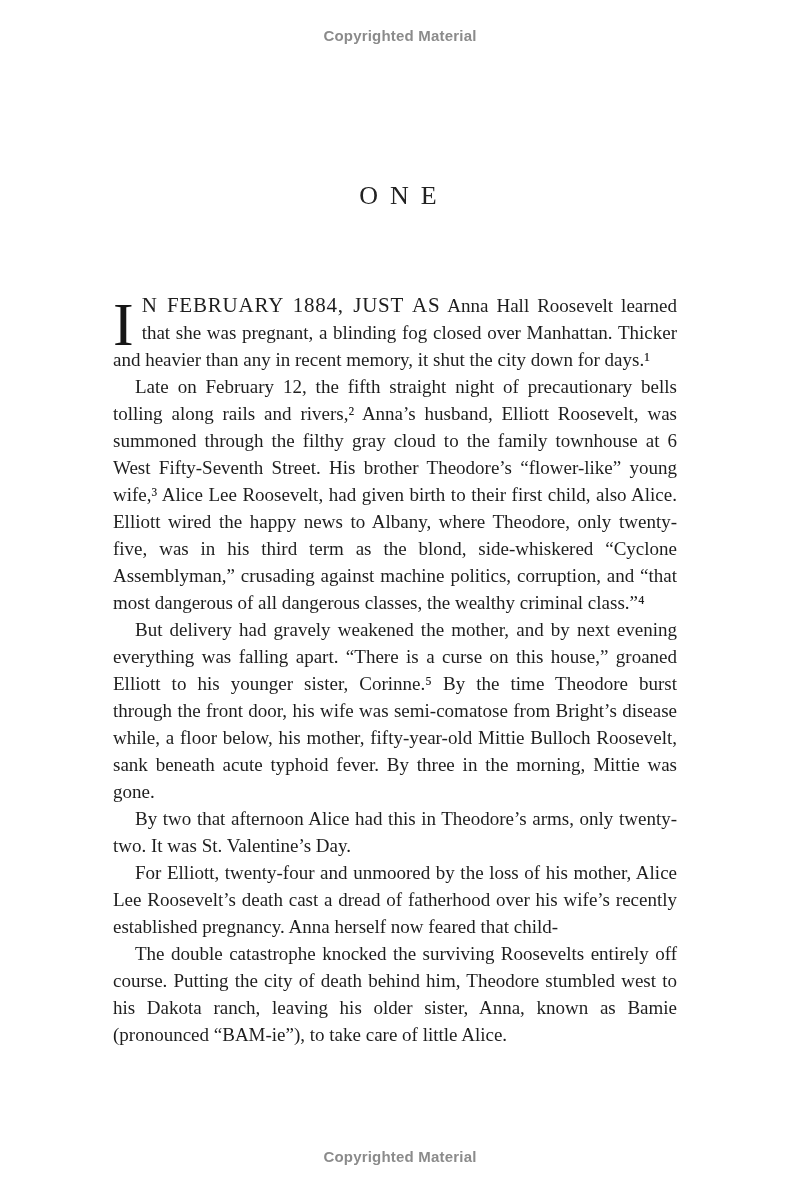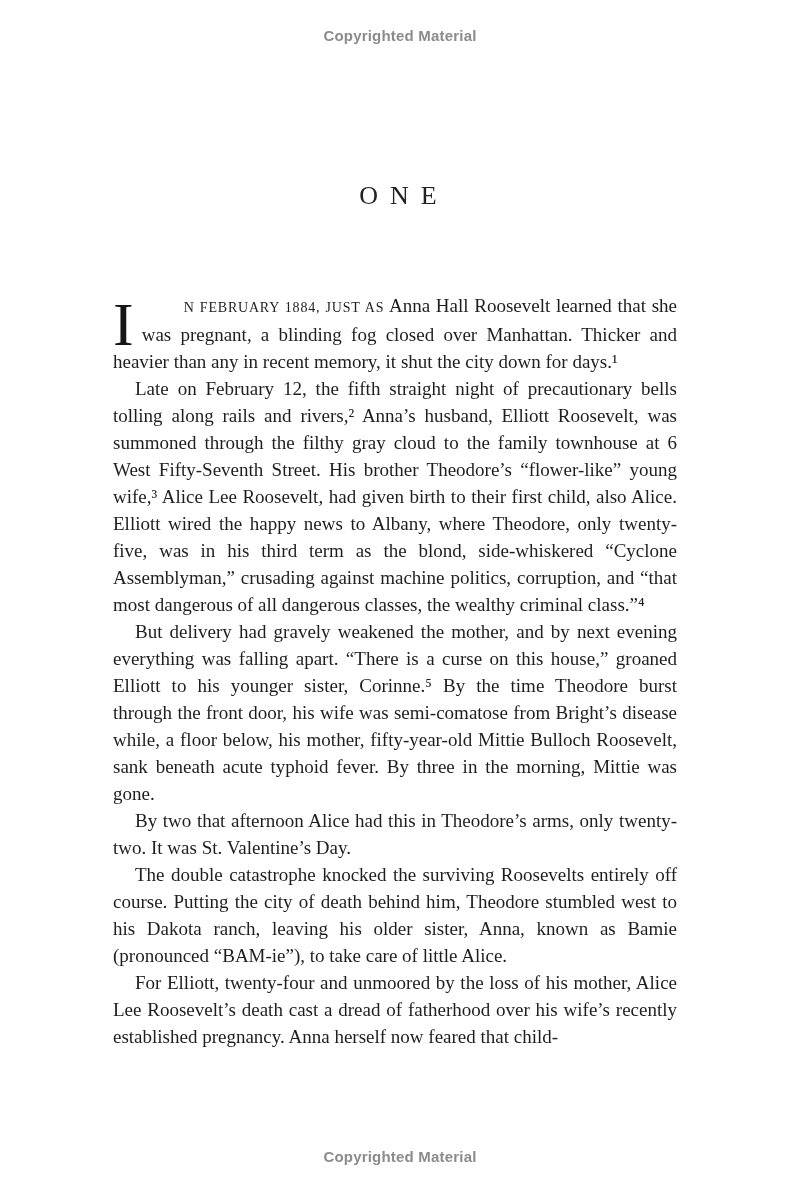--- a/index.html
+++ b/index.html
@@ -57,40 +57,39 @@
   .dropcap {
     float: left;
     font-size: 62px;
     line-height: 1;
     height: 51px;
     padding-top: 1px;
     margin-right: 8px;
     color: #161616;
   }
   .small-caps-opener {
-    font-size: 14px;
+    font-size: 21px;
     letter-spacing: 0.8px;
-    margin-left: 42px;
   }
 </style>
 </head>
 <body>
 
 <div class="page">
 
   <div class="copyright-label copyright-top">Copyrighted Material</div>
 
   <h1 class="chapter-heading">ONE</h1>
 
   <div class="body-text">
     <p class="opening"><span class="dropcap">I</span><span class="small-caps-opener">N FEBRUARY 1884, JUST AS</span>
       <span>Anna Hall Roosevelt learned that she was pregnant, a blinding fog closed over Manhattan. Thicker and heavier than any in recent memory, it shut the city down for days.¹</span>
     </p>
     <p>Late on February 12, the fifth straight night of precautionary bells tolling along rails and rivers,² Anna’s husband, Elliott Roosevelt, was summoned through the filthy gray cloud to the family townhouse at 6 West Fifty-Seventh Street. His brother Theodore’s “flower-like” young wife,³ Alice Lee Roosevelt, had given birth to their first child, also Alice. Elliott wired the happy news to Albany, where Theodore, only twenty-five, was in his third term as the blond, side-whiskered “Cyclone Assemblyman,” crusading against machine politics, corruption, and “that most dangerous of all dangerous classes, the wealthy criminal class.”⁴</p>
     <p>But delivery had gravely weakened the mother, and by next evening everything was falling apart. “There is a curse on this house,” groaned Elliott to his younger sister, Corinne.⁵ By the time Theodore burst through the front door, his wife was semi-comatose from Bright’s disease while, a floor below, his mother, fifty-year-old Mittie Bulloch Roosevelt, sank beneath acute typhoid fever. By three in the morning, Mittie was gone.</p>
     <p>By two that afternoon Alice had this in Theodore’s arms, only twenty-two. It was St. Valentine’s Day.</p>
+    <p>For Elliott, twenty-four and unmoored by the loss of his mother, Alice Lee Roosevelt’s death cast a dread of fatherhood over his wife’s recently established pregnancy. Anna herself now feared that child-</p>
     <p>The double catastrophe knocked the surviving Roosevelts entirely off course. Putting the city of death behind him, Theodore stumbled west to his Dakota ranch, leaving his older sister, Anna, known as Bamie (pronounced “BAM-ie”), to take care of little Alice.</p>
-    <p>For Elliott, twenty-four and unmoored by the loss of his mother, Alice Lee Roosevelt’s death cast a dread of fatherhood over his wife’s recently established pregnancy. Anna herself now feared that child-</p>
   </div>
 
   <div class="copyright-label copyright-bottom">Copyrighted Material</div>
 
 </div>
 
 </body></html>

